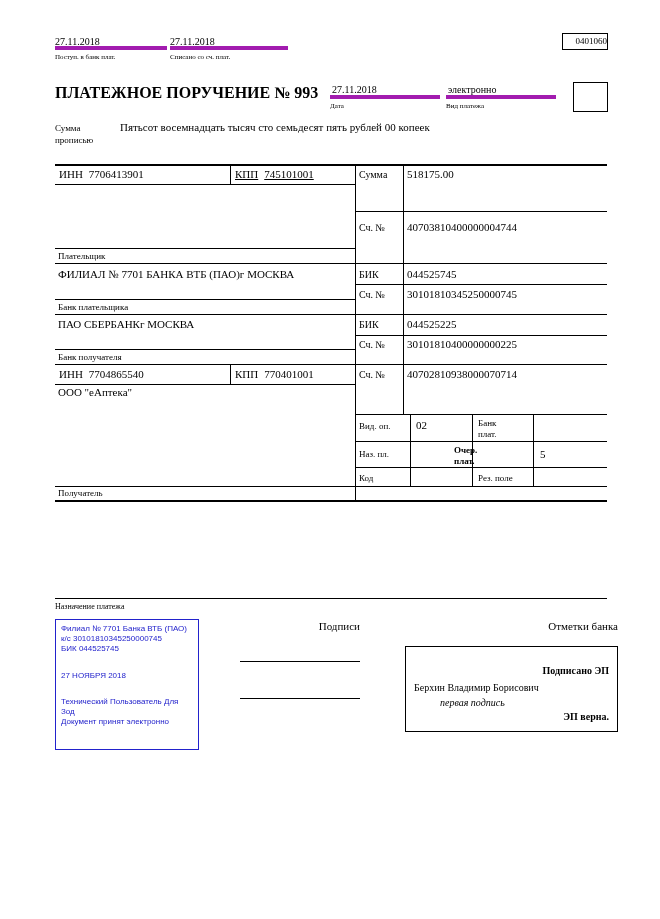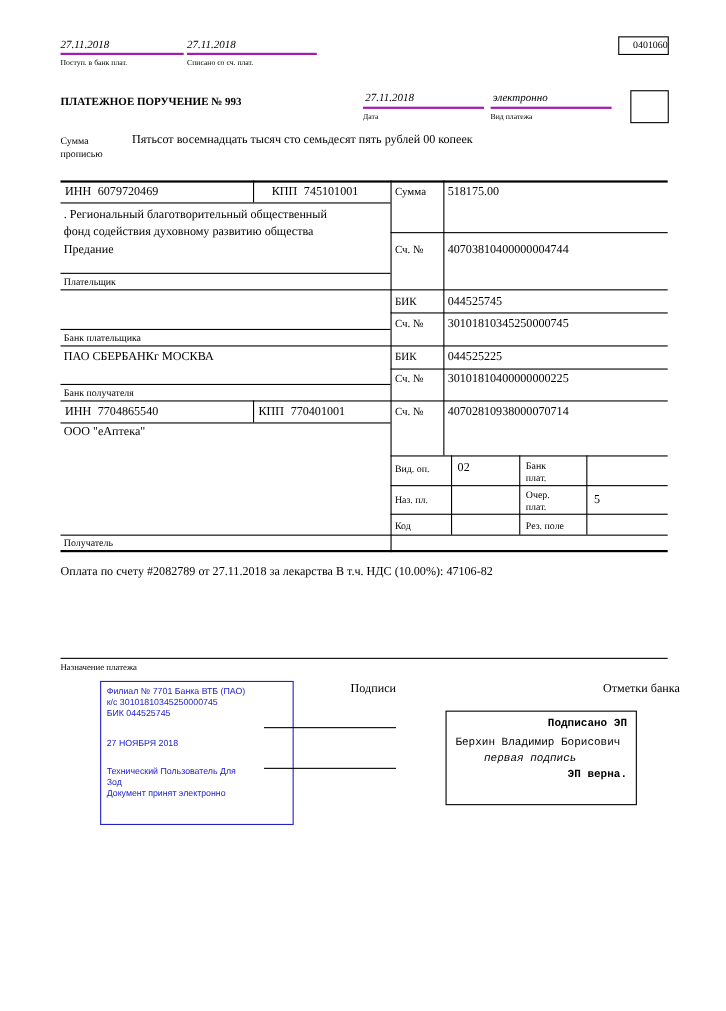--- a/index.html
+++ b/index.html
@@ -8,26 +8,26 @@
   .page { position:relative; width:660px; height:919px; background:#fff; overflow:hidden; }
   .abs { position:absolute; }
   .hl { position:absolute; height:1px; background:#000; }
   .vl { position:absolute; width:1px; background:#000; }
   .heavy { height:2px; }
   .f7 { font-size:7px; line-height:9px; }
   .f8 { font-size:8px; line-height:10px; }
   .f9 { font-size:9px; line-height:11px; }
   .f10 { font-size:10px; line-height:12px; }
   .f11 { font-size:11px; line-height:13px; }
-  .f12 { font-size:10px; line-height:14px; }
+  .f12 { font-size:16px; line-height:14px; }
   .b { font-weight:bold; }
   .i { font-style:italic; }
   .pre { white-space:pre-line; }
   .ctr { text-align:right; }
-  .uline { border-bottom:2px solid #a21caf;font-style:italic; }
+  .uline { border-bottom:4px solid #a21caf; }
   .box { border:1px solid #000; }
   .wrap3 { line-height:16px; }
   .stamp { border:1px solid var(--stamp-blue,#2222cc); color:var(--stamp-blue,#2222cc);
            font-family:"Liberation Sans", sans-serif; }
   .vgap { margin-left:6px; }
 </style>
 </head>
 <body>
 
 <div class="page">
@@ -71,33 +71,33 @@
 
     <div class="vl" style="left:175px;top:0;height:20px;"></div>
     <div class="vl" style="left:175px;top:200px;height:20px;"></div>
     <div class="vl" style="left:300px;top:0;height:338px;"></div>
     <div class="vl" style="left:348px;top:0;height:250px;"></div>
     <div class="vl" style="left:355px;top:250px;height:72px;"></div>
     <div class="vl" style="left:417px;top:250px;height:72px;"></div>
     <div class="vl" style="left:478px;top:250px;height:72px;"></div>
 
     <div class="abs f11" style="left:4px;top:4px;">
-      <span>ИНН</span><span class="vgap">6079720469</span>
+      <span>ИНН</span><span class="vgap">7706413901</span>
     </div>
-    <div class="abs f11" style="left:192px;top:4px;">
+    <div class="abs f11" style="left:180px;top:4px;text-decoration:underline;">
       <span>КПП</span><span class="vgap">745101001</span>
     </div>
     <div class="abs f10" style="left:304px;top:5px;">Сумма</div>
     <div class="abs f11" style="left:352px;top:4px;">518175.00</div>
 
-    <div class="abs f11 wrap3" style="left:3px;top:23px;width:250px;">. Региональный благотворительный общественный фонд содействия духовному развитию общества Предание</div>
     <div class="abs f10" style="left:304px;top:58px;">Сч. №</div>
     <div class="abs f11" style="left:352px;top:57px;">40703810400000004744</div>
     <div class="abs f9" style="left:3px;top:87px;">Плательщик</div>
 
+    <div class="abs f11" style="left:3px;top:104px;width:290px;">ФИЛИАЛ № 7701 БАНКА ВТБ (ПАО)г МОСКВА</div>
     <div class="abs f10" style="left:304px;top:105px;">БИК</div>
     <div class="abs f11" style="left:352px;top:104px;">044525745</div>
     <div class="abs f10" style="left:304px;top:125px;">Сч. №</div>
     <div class="abs f11" style="left:352px;top:124px;">30101810345250000745</div>
     <div class="abs f9" style="left:3px;top:138px;text-align:right;">Банк плательщика</div>
 
     <div class="abs f11" style="left:3px;top:154px;width:290px;">ПАО СБЕРБАНКг МОСКВА</div>
     <div class="abs f10" style="left:304px;top:155px;">БИК</div>
     <div class="abs f11" style="left:352px;top:154px;">044525225</div>
     <div class="abs f10" style="left:304px;top:175px;">Сч. №</div>
@@ -112,47 +112,46 @@
     </div>
     <div class="abs f10" style="left:304px;top:205px;">Сч. №</div>
     <div class="abs f11" style="left:352px;top:204px;">40702810938000070714</div>
     <div class="abs f11" style="left:3px;top:222px;">ООО "еАптека"</div>
 
     <div class="abs f9" style="left:304px;top:257px;">Вид. оп.</div>
     <div class="abs f11" style="left:361px;top:255px;">02</div>
     <div class="abs f9 pre" style="left:423px;top:254px;">Банк
 плат.</div>
     <div class="abs f9" style="left:304px;top:285px;">Наз. пл.</div>
-    <div class="abs f9 pre" style="left:423px;top:281px;">Очер.
+    <div class="abs f9 pre" style="left:399px;top:281px;font-weight:bold;">Очер.
 плат.</div>
     <div class="abs f11" style="left:485px;top:284px;">5</div>
     <div class="abs f9" style="left:304px;top:309px;">Код</div>
     <div class="abs f9" style="left:423px;top:309px;">Рез. поле</div>
     <div class="abs f9" style="left:3px;top:324px;">Получатель</div>
   </div>
 
-  <div class="abs f11" style="left:55px;top:514px;width:552px;">Оплата по счету #2082789 от 27.11.2018 за лекарства В т.ч. НДС (10.00%): 47106-82</div>
   <div class="hl" style="left:55px;top:598px;width:552px;"></div>
   <div class="abs f8" style="left:55px;top:602px;">Назначение платежа</div>
 
-  <div class="abs stamp f8" style="left:55px;top:619px;width:176px;height:131px;padding:4px 5px;margin-left:36px;">
+  <div class="abs stamp f8" style="left:55px;top:619px;width:144px;height:131px;padding:4px 5px;">
     <div>Филиал № 7701 Банка ВТБ (ПАО)</div>
     <div>к/с 30101810345250000745</div>
     <div>БИК 044525745</div>
     <div style="margin-top:17px;">27 НОЯБРЯ 2018</div>
     <div class="pre" style="margin-top:16px;">Технический Пользователь Для
 Зод</div>
     <div>Документ принят электронно</div>
   </div>
 
   <div class="abs f11 ctr" style="left:240px;top:620px;width:120px;">Подписи</div>
   <div class="abs f11 ctr" style="left:405px;top:620px;width:213px;">Отметки банка</div>
   <div class="hl" style="left:240px;top:661px;width:120px;"></div>
   <div class="hl" style="left:240px;top:698px;width:120px;"></div>
 
-  <div class="abs box" style="left:405px;top:646px;width:174px;height:86px;padding:6px 8px;font-family:Liberation Mono, monospace;">
+  <div class="abs box" style="left:405px;top:646px;width:213px;height:86px;padding:18px 8px;">
     <div class="f10 b ctr">Подписано ЭП</div>
     <div class="f10" style="margin-top:5px;">Берхин Владимир Борисович</div>
     <div class="f10 i" style="margin-top:3px;padding-left:26px;">первая подпись</div>
     <div class="f10 b ctr" style="margin-top:2px;">ЭП верна.</div>
   </div>
 
 </div>
 
 </body></html>

